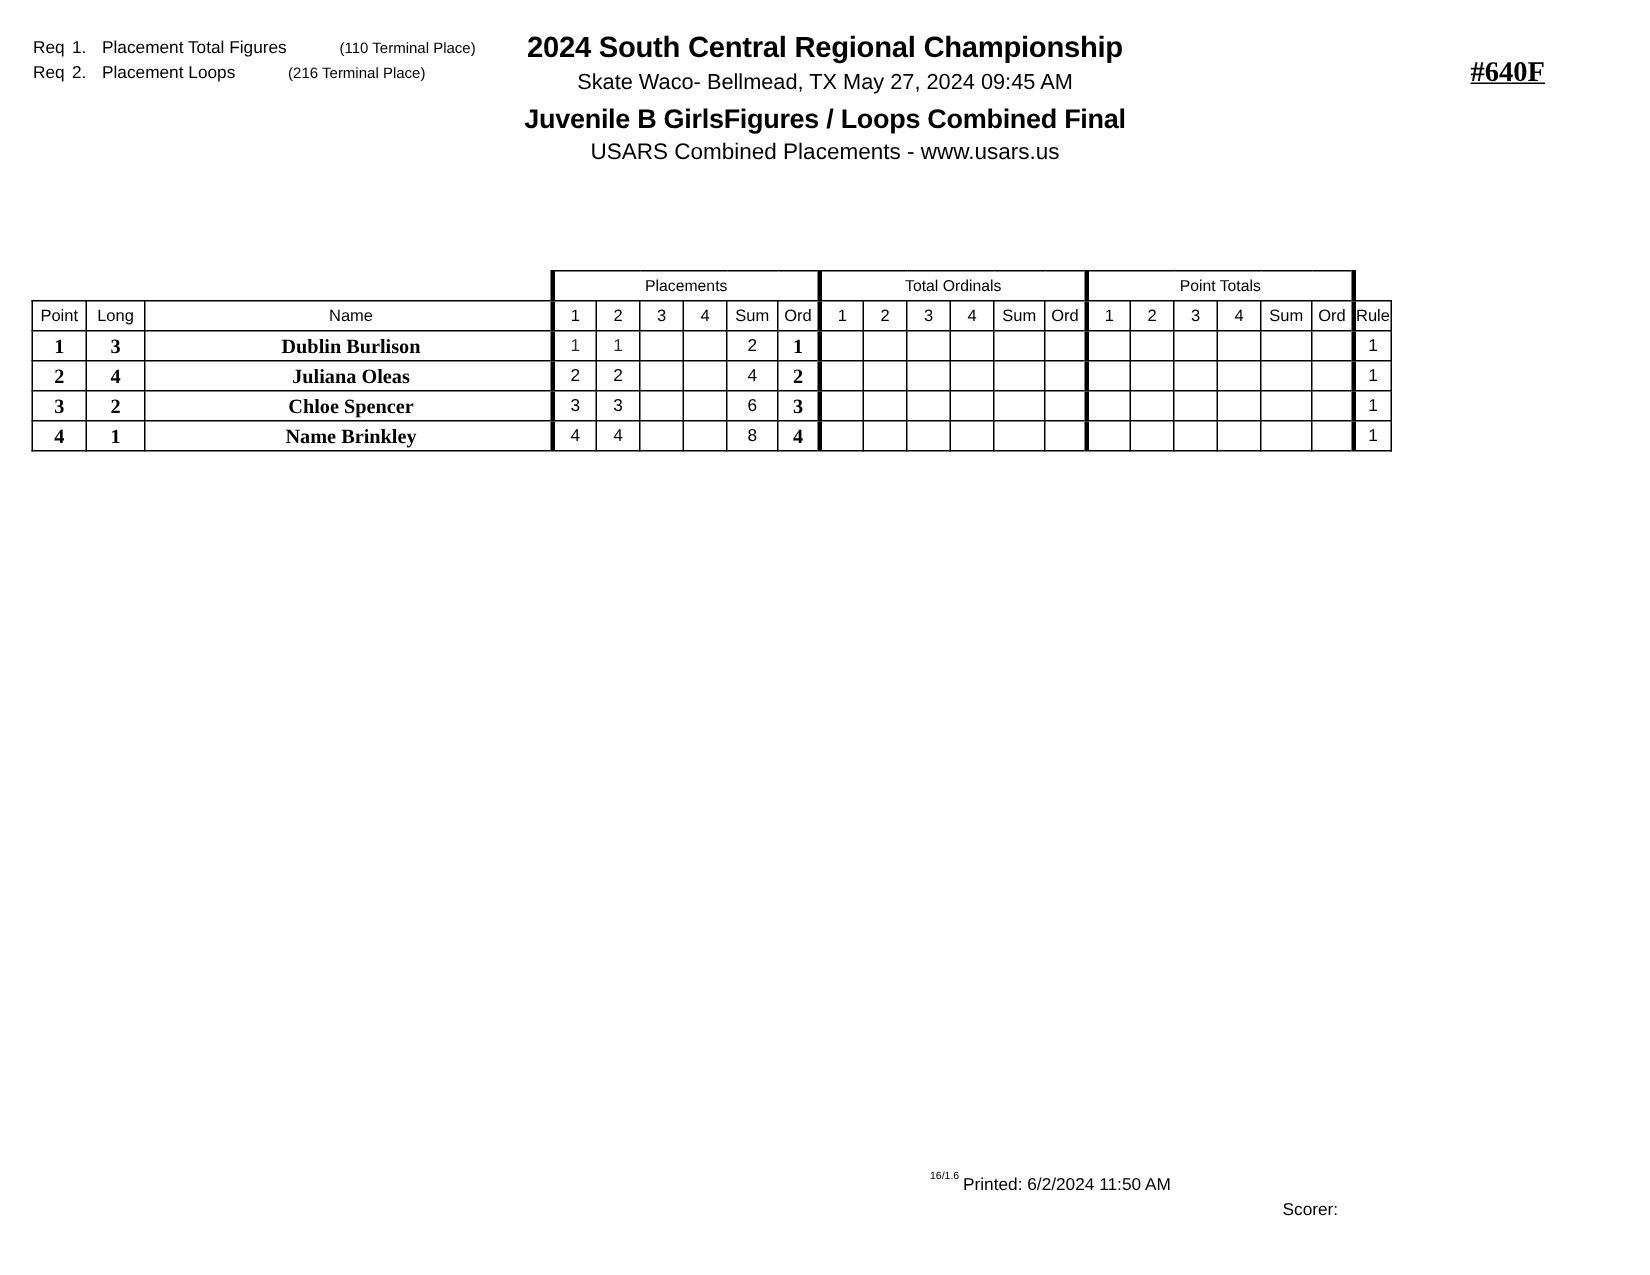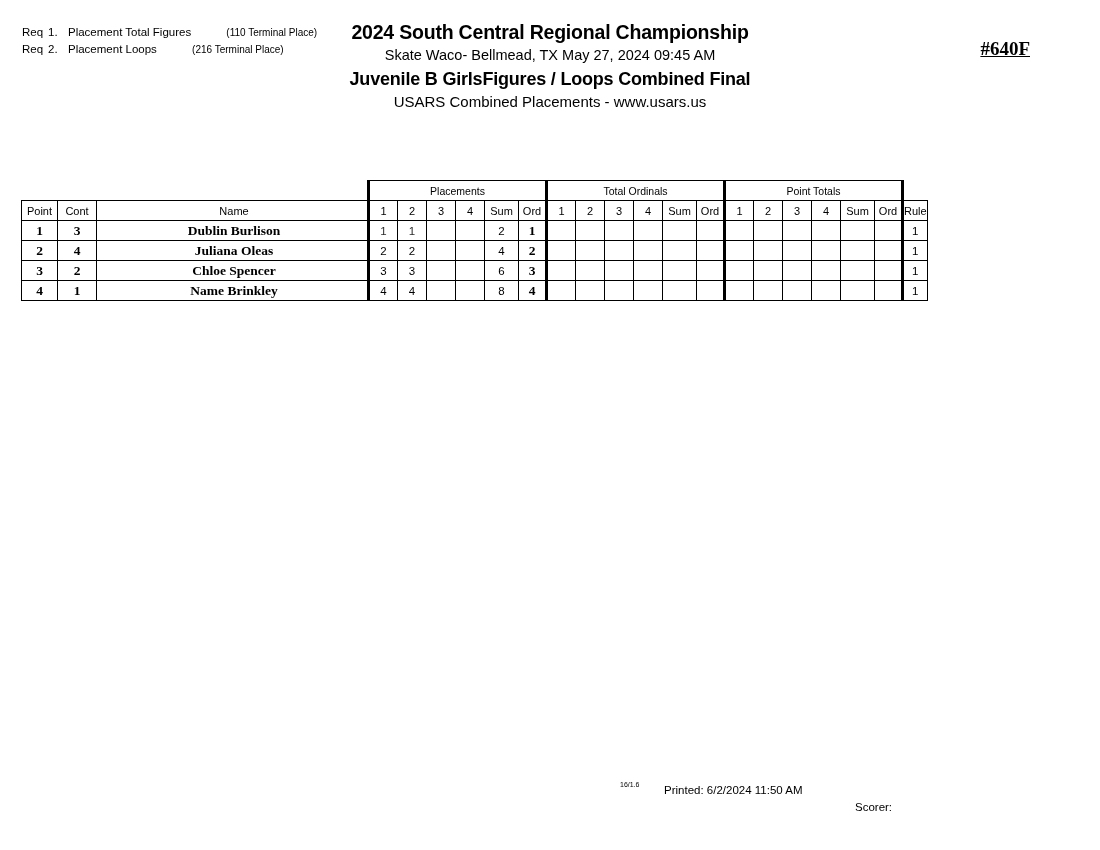--- a/index.html
+++ b/index.html
@@ -162,21 +162,21 @@
     font-size: 11.5px;
   }
   .footer .tiny {
     position: absolute;
     left: 620px;
     top: 1px;
     font-size: 7px;
   }
   .footer .printed {
     position: absolute;
-    left: 664px;
+    left: 642px;
     top: 4px;
   }
   .footer .scorer {
     position: absolute;
     left: 855px;
     top: 21px;
   }
 </style>
 </head>
 <body>
@@ -213,21 +213,21 @@
         <td class="c-cont nb"></td>
         <td class="c-name nb"></td>
         <td colspan="6" class="thick-l">Placements</td>
         <td colspan="6" class="thick-l">Total Ordinals</td>
         <td colspan="6" class="thick-l thick-r">Point Totals</td>
         <td class="c-rule nb"></td>
       </tr>
 
       <tr class="hdr">
         <td class="c-place">Point</td>
-        <td class="c-cont">Cont</td>
+        <td class="c-cont">Long</td>
         <td class="c-name">Name</td>
 
         <td class="c-j thick-l">1</td>
         <td class="c-j">2</td>
         <td class="c-j">3</td>
         <td class="c-j">4</td>
         <td class="c-sum">Sum</td>
         <td class="c-ord">Ord</td>
 
         <td class="c-j thick-l">1</td>

